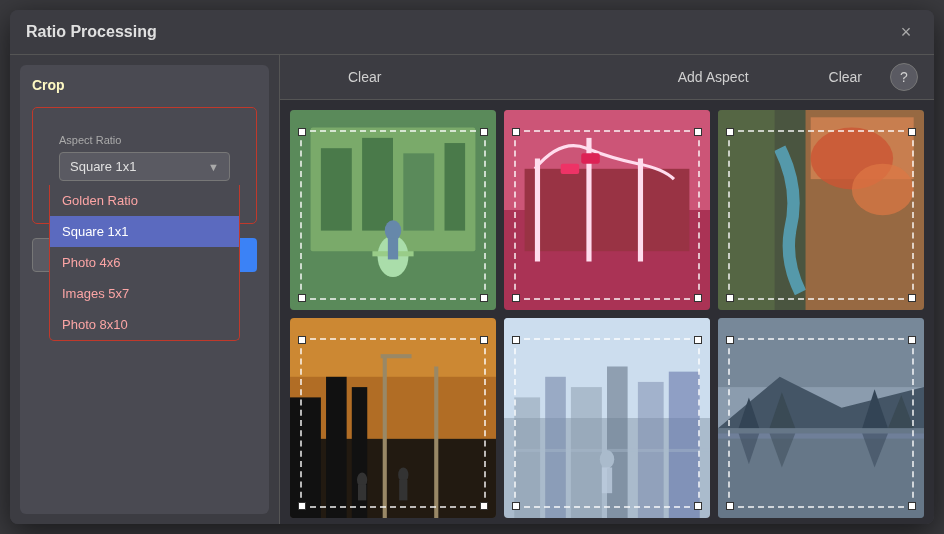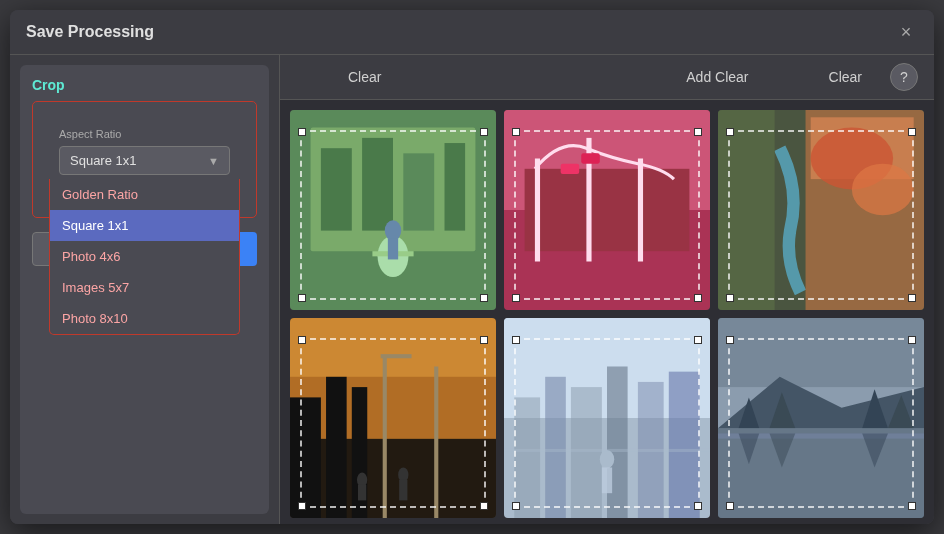--- a/index.html
+++ b/index.html
@@ -86,24 +86,24 @@
 
     .crop-box {
       background: #4a4a52;
       border-radius: 6px;
       padding: 12px;
       flex: 1;
       position: relative;
     }
 
     .crop-label {
-      color: #5eead4;
+      color: #fef9c3;
       font-size: 14px;
       font-weight: 600;
-      margin-bottom: 8px;
+      margin-bottom: 14px;
       display: block;
     }
 
     .aspect-ratio-section {
       border: 1.5px solid #c0392b;
       border-radius: 5px;
       padding: 26px;
       margin-bottom: 12px;
       background: #4a4a52;
       position: relative;
@@ -293,21 +293,21 @@
     .image-grid::-webkit-scrollbar-track { background: #2e2e34; }
     .image-grid::-webkit-scrollbar-thumb { background: #666; border-radius: 3px; }
   </style>
 </head>
 <body>
 
 <div class="dialog-overlay">
   <div class="dialog">
 
     <div class="dialog-header">
-      <span class="dialog-title">Save Processing</span>
+      <span class="dialog-title">Ratio Processing</span>
       <button class="close-btn">×</button>
     </div>
 
     <div class="dialog-body">
 
       <div class="left-panel">
         <div class="crop-box">
           <span class="crop-label">Crop</span>
 
           <div class="aspect-ratio-section">
@@ -338,21 +338,21 @@
             </button>
           </div>
         </div>
       </div>
 
       <div class="right-panel">
 
         <div class="toolbar">
           <button class="toolbar-btn">Clear</button>
           <div class="toolbar-spacer"></div>
-          <button class="toolbar-btn">Add Clear</button>
+          <button class="toolbar-btn">Add Aspect</button>
           <button class="toolbar-btn">Clear</button>
           <button class="help-btn">?</button>
         </div>
 
         <div class="image-grid">
 
           <div class="image-cell">
             <svg viewBox="0 0 200 200" xmlns="http://www.w3.org/2000/svg" preserveAspectRatio="xMidYMid slice">
               <rect width="200" height="200" fill="#5a8a5a"></rect>
               <rect x="20" y="20" width="160" height="120" fill="#7aaa6a" rx="2"></rect>

